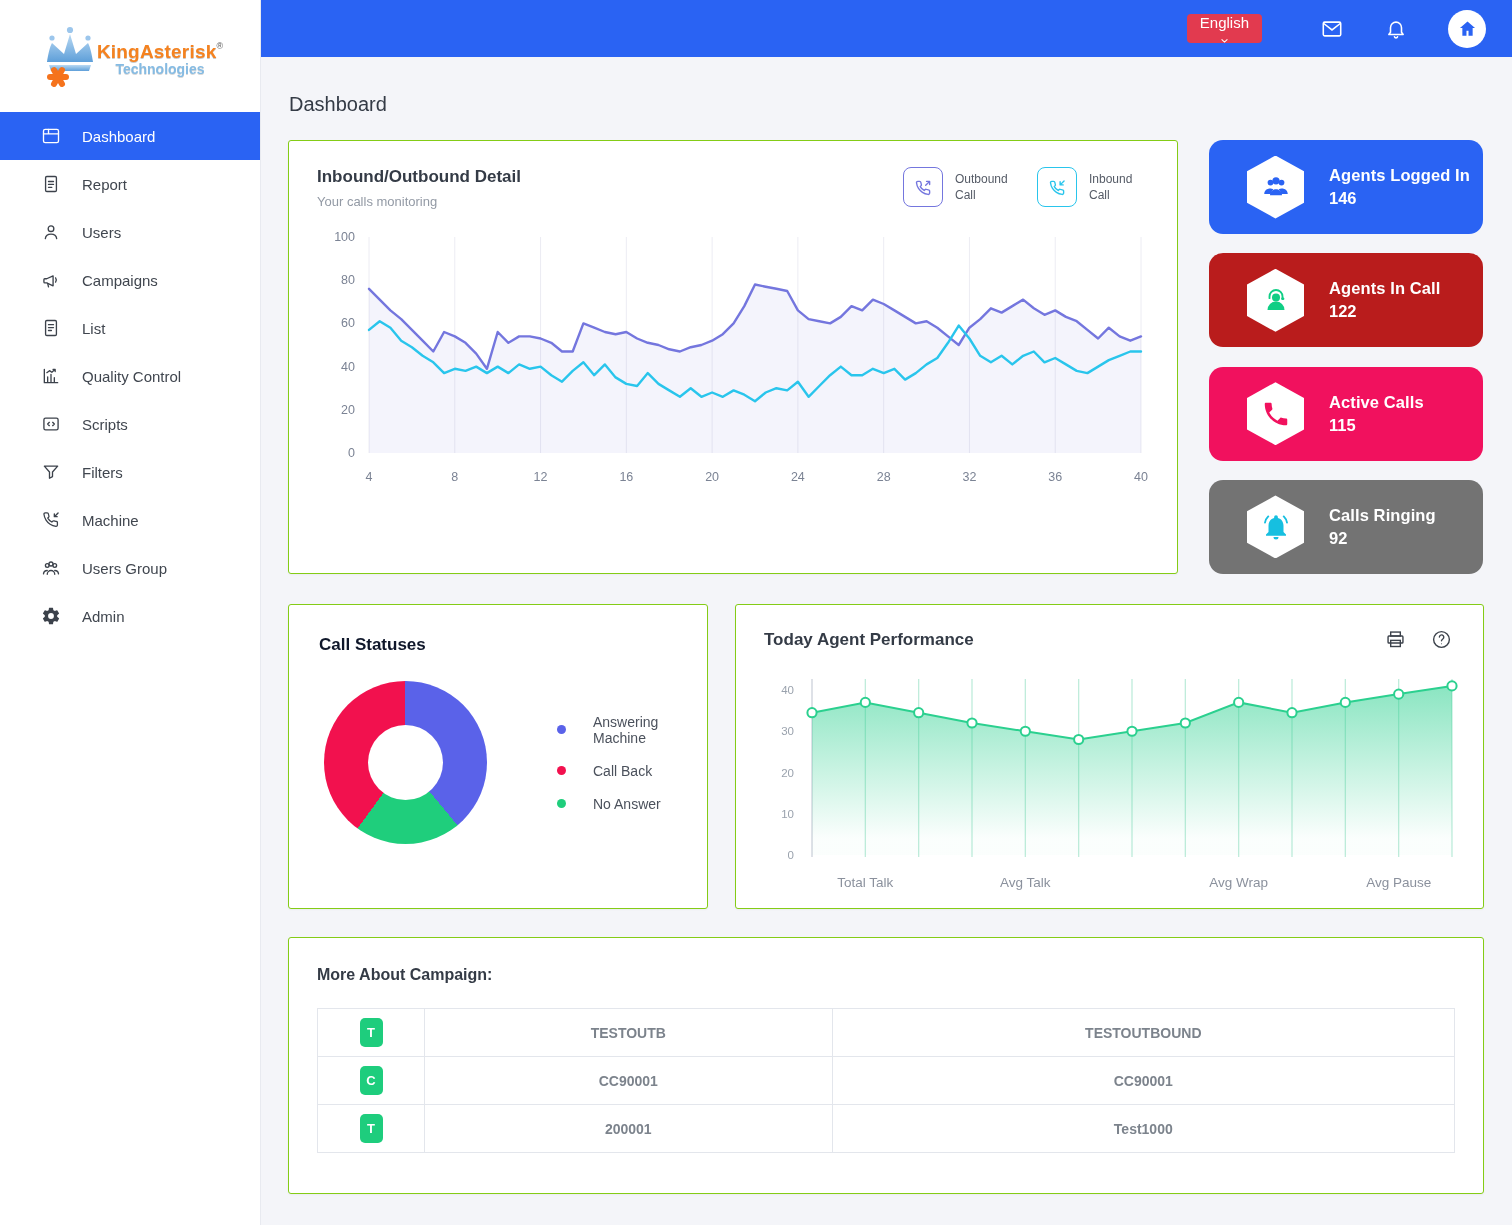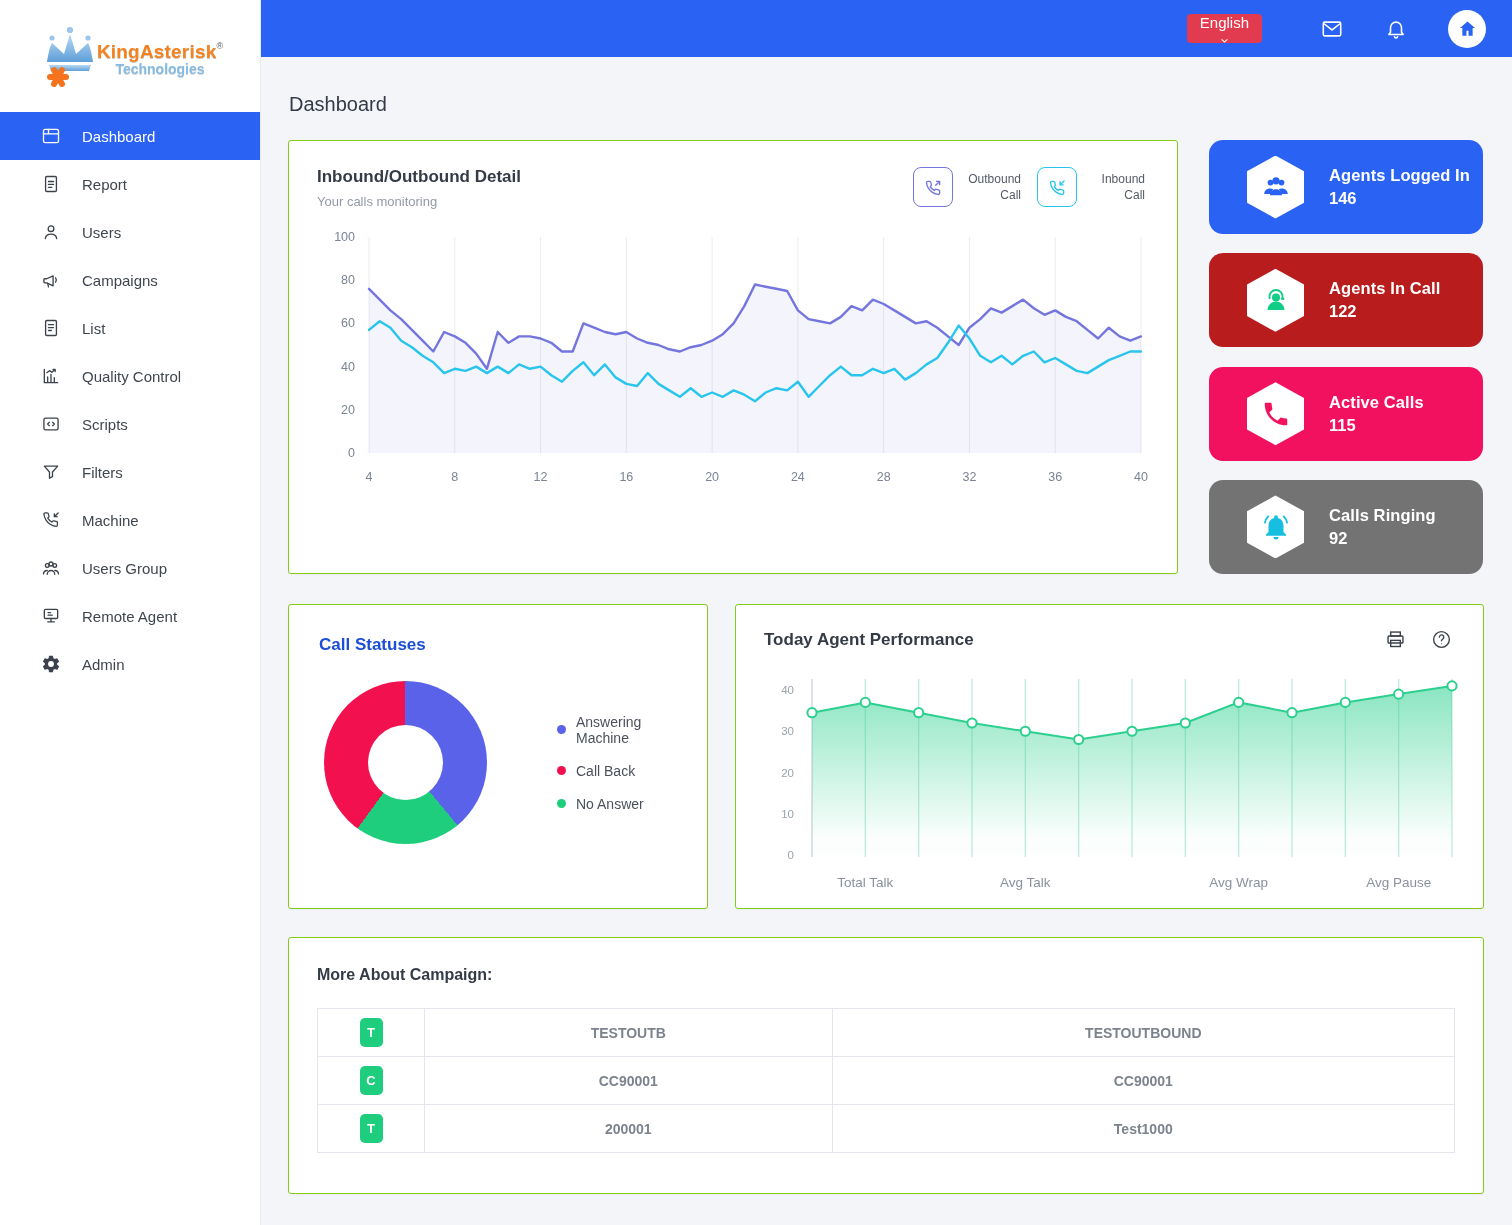--- a/index.html
+++ b/index.html
@@ -32,43 +32,43 @@
   
   .main{position:absolute;left:260px;top:57px;width:1252px;height:1168px;box-sizing:border-box;padding:0 28px;}
   .page-title{font-size:20px;color:#343b46;margin:36px 0 24px 1px;font-weight:400;}
   .card{background:#fff;border:1px solid #84cc16;box-shadow:0 1px 2px rgba(20,30,60,.04);border-radius:3px;box-sizing:border-box;}
 
   .row1{display:flex;gap:31px;}
   .io-card{width:890px;height:434px;padding:26px 28px;}
   .io-head{display:flex;justify-content:space-between;align-items:flex-start;}
   .io-title{font-size:17px;font-weight:bold;color:#343b46;}
   .io-sub{font-size:13px;color:#939aa5;margin-top:7px;}
-  .io-legend{display:flex;gap:16px;margin-right:4px;text-align:right;}
+  .io-legend{display:flex;gap:26px;margin-right:4px;}
   .leg-item{display:flex;align-items:center;gap:12px;}
   .leg-box{width:38px;height:38px;border-radius:8px;border:1.6px solid;display:flex;align-items:center;justify-content:center;}
   .leg-box svg{width:21px;height:21px;}
   .leg-label{font-size:12px;color:#555b66;width:56px;line-height:1.35;}
   .io-chart-wrap{margin-top:16px;}
 
   .stats-col{width:274px;height:434px;display:flex;flex-direction:column;justify-content:space-between;}
   .stat-card{height:94px;border-radius:14px;display:flex;align-items:center;padding-left:38px;gap:25px;color:#fff;cursor:default;}
   .hex{width:57px;height:63px;background:#fff;clip-path:polygon(50% 0,100% 25%,100% 75%,50% 100%,0 75%,0 25%);display:flex;align-items:center;justify-content:center;flex:0 0 auto;}
   .hex svg{width:30px;height:30px;}
   .stat-label{font-size:16.5px;font-weight:600;letter-spacing:.1px;}
   .stat-value{font-size:16.5px;font-weight:bold;margin-top:4px;}
 
   .row2{display:flex;gap:27px;margin-top:30px;}
   .donut-card{width:420px;height:305px;padding:30px 30px;}
-  .donut-title{font-size:17px;font-weight:bold;color:#1d4ed8;}
+  .donut-title{font-size:17px;font-weight:bold;color:#0f172a;}
   .donut-body{display:flex;align-items:center;margin-top:26px;}
   .donut-wrap{position:relative;width:163px;height:163px;margin-left:5px;flex:0 0 auto;}
   .donut{width:163px;height:163px;border-radius:50%;}
   .donut-hole{position:absolute;left:50%;top:50%;width:75px;height:75px;margin:-37.5px 0 0 -37.5px;background:#fff;border-radius:50%;}
   .donut-legend{margin-left:70px;display:flex;flex-direction:column;gap:17px;}
-  .dleg-item{display:flex;align-items:center;gap:10px;}
+  .dleg-item{display:flex;align-items:center;gap:27px;}
   .dleg-dot{width:9px;height:9px;border-radius:50%;flex:0 0 auto;}
   .dleg-label{font-size:14px;color:#4b515c;}
 
   .perf-card{width:749px;height:305px;padding:24px 28px;}
   .perf-head{display:flex;justify-content:space-between;align-items:center;}
   .perf-title{font-size:17px;font-weight:bold;color:#343b46;}
   .perf-icons{display:flex;gap:24px;margin-right:2px;}
   .perf-ico{width:22px;height:22px;color:#3c424b;cursor:pointer;}
   .perf-ico svg{width:21px;height:21px;display:block;}
 
@@ -208,30 +208,20 @@
             <svg viewBox="0 0 24 24" fill="none" stroke="currentColor" stroke-width="1.6" stroke-linecap="round" stroke-linejoin="round">
               <circle cx="7.5" cy="9" r="2.2"></circle>
               <circle cx="16.5" cy="9" r="2.2"></circle>
               <circle cx="12" cy="7.2" r="2.4"></circle>
               <path d="M3 19a4.5 4.5 0 014.5-4M21 19a4.5 4.5 0 00-4.5-4M7.5 19.5a4.5 4.5 0 019 0"></path>
             </svg>
           </span>
     <span class="nav-label">Users Group</span>
   </div>
 
-  <div class="nav-item">
-    <span class="nav-ico">
-            <svg viewBox="0 0 24 24" fill="none" stroke="currentColor" stroke-width="1.6" stroke-linecap="round" stroke-linejoin="round">
-              <rect x="4" y="4" width="16" height="11" rx="1.5"></rect>
-              <path d="M12 15v4M8 19h8"></path>
-              <path d="M8.5 8h3M8.5 11h5"></path>
-            </svg>
-          </span>
-    <span class="nav-label">Remote Agent</span>
-  </div>
 
   <div class="nav-item">
     <span class="nav-ico">
             <svg viewBox="0 0 24 24" fill="currentColor">
               <path d="M19.4 13c.04-.33.06-.66.06-1s-.02-.67-.06-1l2.1-1.65a.5.5 0 00.12-.64l-2-3.46a.5.5 0 00-.6-.22l-2.49 1a7.3 7.3 0 00-1.73-1l-.38-2.65A.5.5 0 0013.93 2h-3.86a.5.5 0 00-.5.42l-.38 2.65c-.62.26-1.2.6-1.73 1l-2.48-1a.5.5 0 00-.61.22l-2 3.46a.5.5 0 00.12.64L4.6 11c-.04.33-.06.66-.06 1s.02.67.06 1l-2.1 1.65a.5.5 0 00-.12.64l2 3.46c.13.23.4.32.6.22l2.5-1c.52.4 1.1.74 1.72 1l.38 2.65c.04.24.25.42.5.42h3.86c.25 0 .46-.18.5-.42l.38-2.65a7.3 7.3 0 001.73-1l2.49 1c.22.1.47 0 .6-.22l2-3.46a.5.5 0 00-.12-.64L19.4 13zM12 15.5a3.5 3.5 0 110-7 3.5 3.5 0 010 7z"></path>
             </svg>
           </span>
     <span class="nav-label">Admin</span>
   </div>
 </nav>

